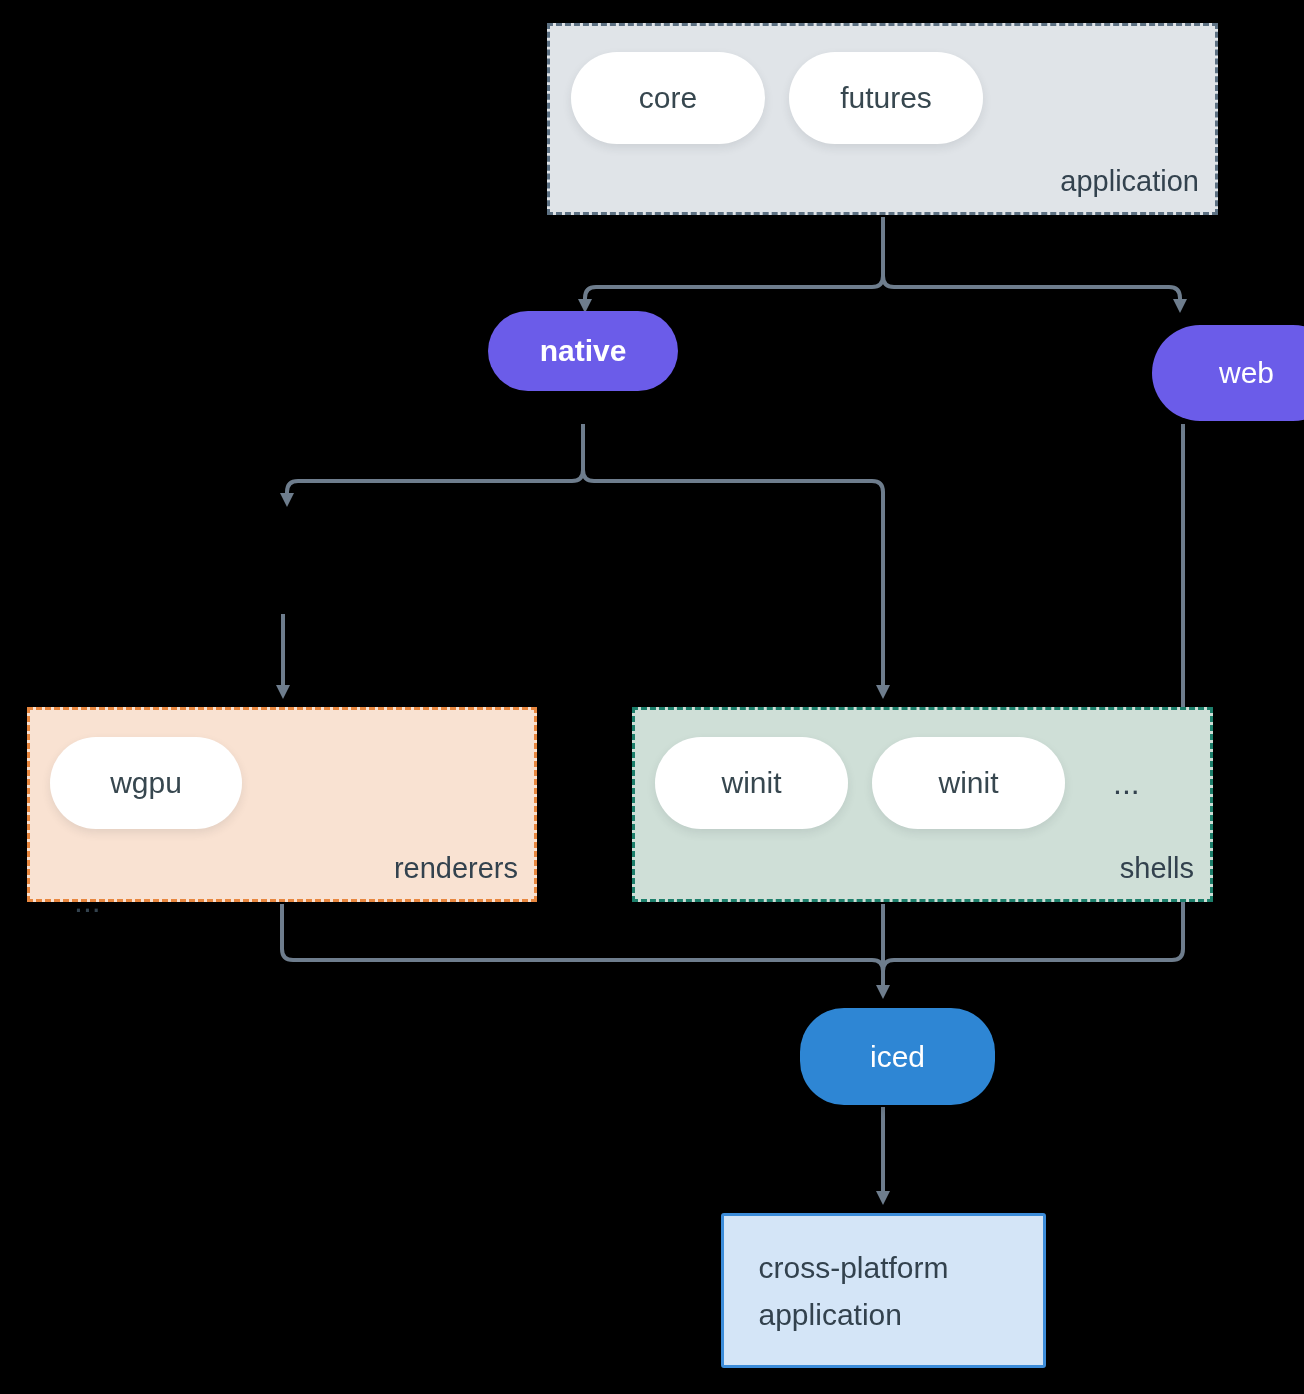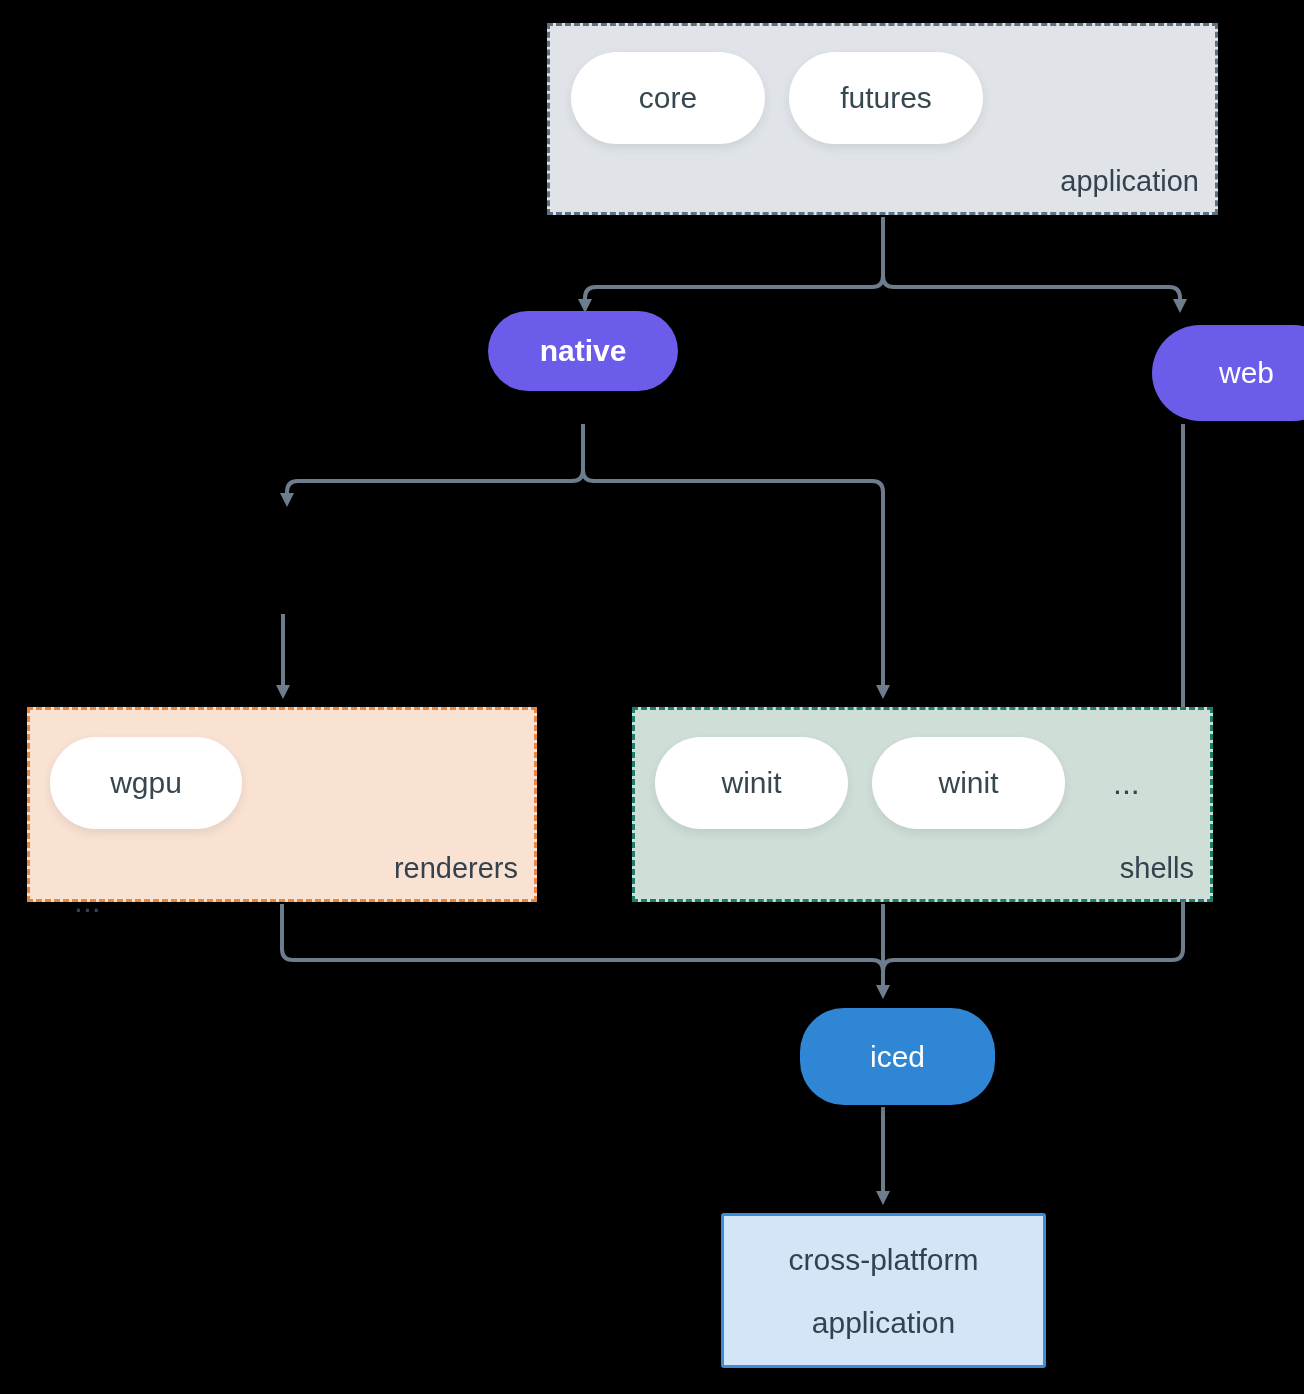--- a/index.html
+++ b/index.html
@@ -83,23 +83,22 @@
   .app-box {
     position: absolute;
     left: 721px; top: 1213px; width: 325px; height: 155px;
     background: var(--app-bg, #d4e5f7);
     border: 3px solid var(--app-border, #3c8cd9);
     border-radius: 3px;
     display: flex; align-items: center; justify-content: center;
   }
   .app-box .app-text {
     width: 250px;
-    text-align: center;
     font-size: 30px;
-    line-height: 63px;
+    line-height: 47px;
     color: var(--label-text, #33424e);
   }
 </style>
 </head>
 <body>
 
 <div class="canvas">
 
   <svg class="connectors" viewBox="0 0 1304 1394" xmlns="http://www.w3.org/2000/svg">
     <defs>

